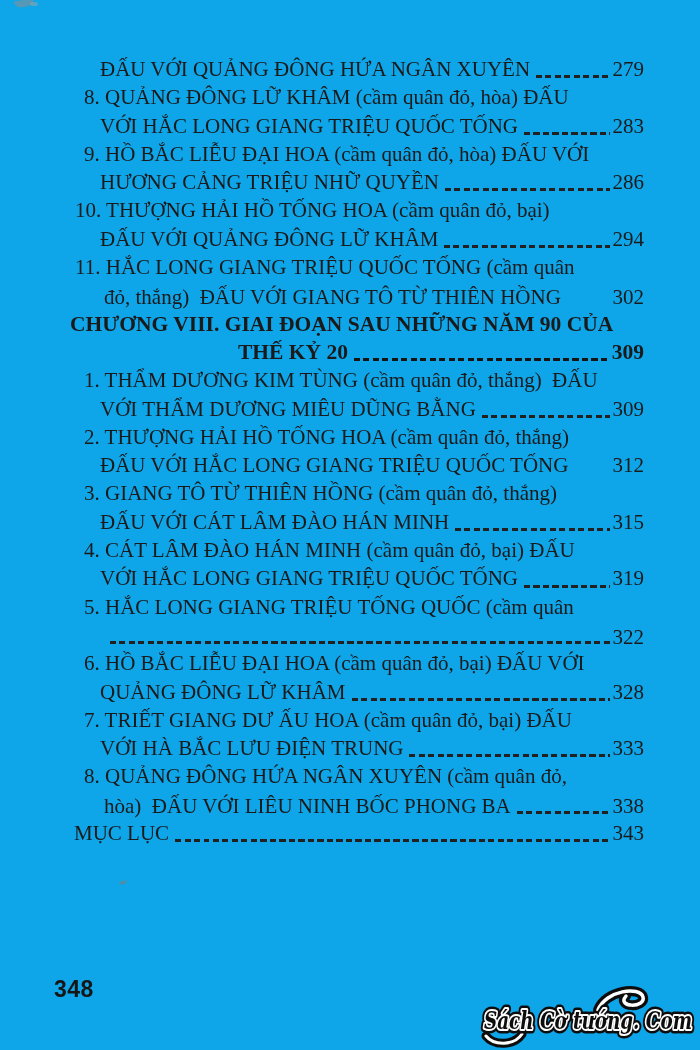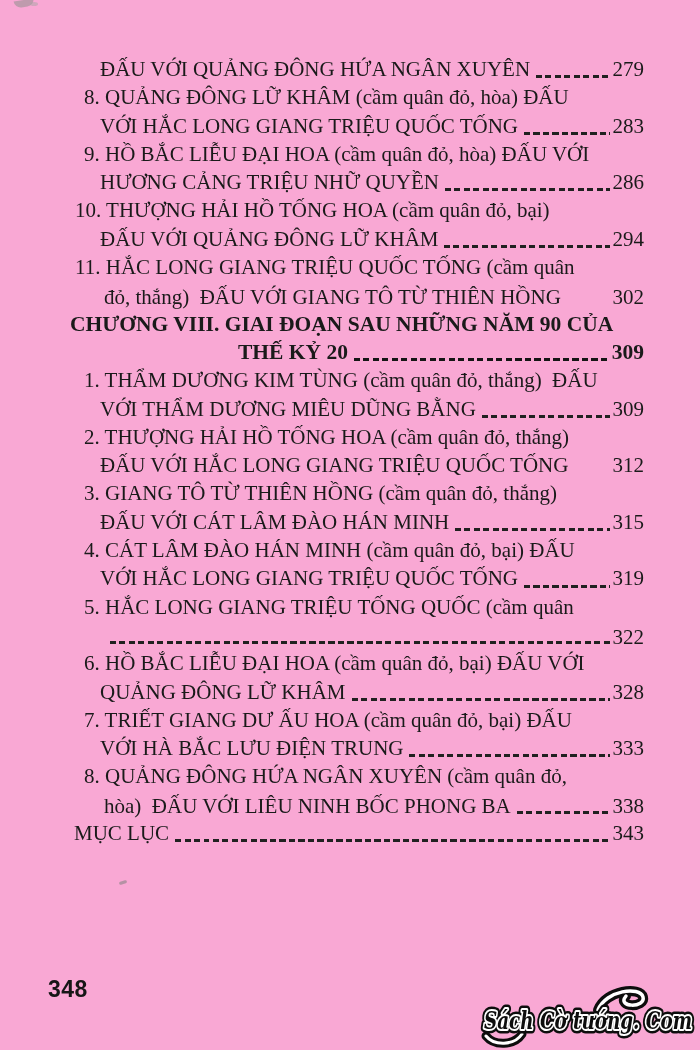--- a/index.html
+++ b/index.html
@@ -1,19 +1,19 @@
 <!DOCTYPE html>
 <html><head>
 <meta charset="utf-8">
 <style>
   html,body { margin:0; padding:0; background:#e8e8e6; }
   .page {
     position:relative;
     width:700px; height:1050px;
-    background:#f9a8d4;
+    background:#0ea5e9;
     font-family:"Liberation Serif","DejaVu Serif",serif;
     color:#1a1a1a;
     overflow:hidden;
     margin:0 auto;
   }
   .toc { position:absolute; top:57px; left:70px; right:56px; }
   .line {
     display:flex;
     align-items:baseline;
     height:28.3px;
@@ -34,21 +34,21 @@
   .leader.none { visibility:hidden; margin-left:0; }
   .num1   { padding-left:14px; }
   .num2   { padding-left:5px;text-align:center; }
   .cont   { padding-left:30px; }
   .cont2  { padding-left:34px;align-items:center; }
   .mucluc { padding-left:4px; }
   .chapter  { font-weight:bold; font-size:21.5px; }
   .chapter2 { font-weight:bold; font-size:21.5px; padding-left:168px; }
   .chapter2 .leader { height:3.5px; background:repeating-linear-gradient(90deg,#151515 0 6px,transparent 6px 9.5px); }
   .folio {
-    position:absolute; left:48px; top:976px;
+    position:absolute; left:54px; top:976px;
     font-family:"Liberation Sans","DejaVu Sans",sans-serif;
     font-weight:bold; font-size:23px; letter-spacing:0.5px;
     color:#161616;
   }
   .watermark { position:absolute; right:2px; top:984px; width:218px; height:64px;text-align:right; }
   .smudge-a {
     position:absolute; left:14px; top:0; width:20px; height:7px;
     background:#8f8f8d; opacity:.55; border-radius:0 0 8px 8px;
     transform:rotate(-8deg);
   }

